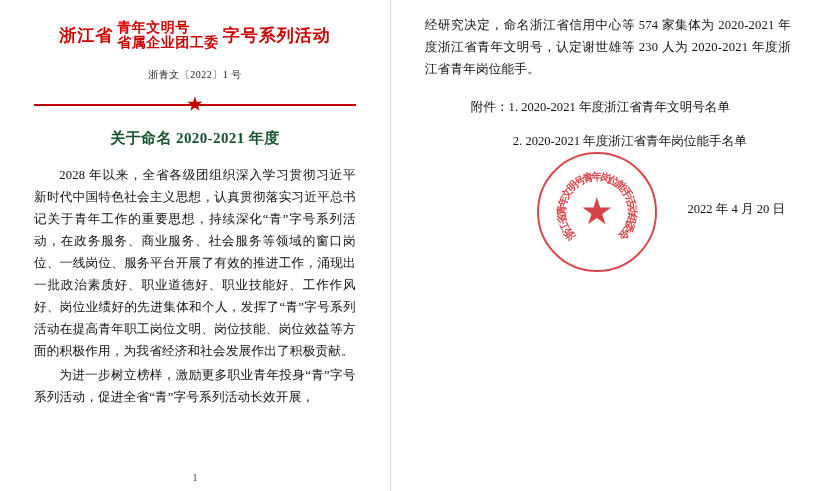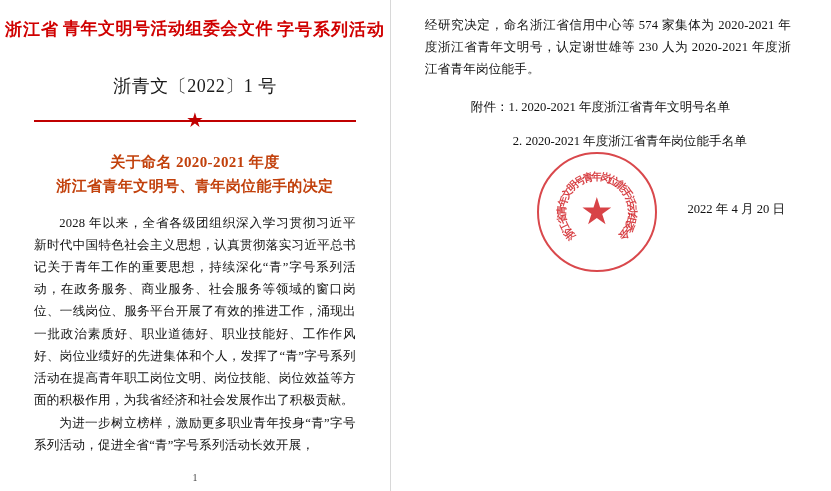--- a/index.html
+++ b/index.html
@@ -49,32 +49,32 @@
   }
   .mast-big {
     font-family: "Liberation Serif", "DejaVu Serif", serif;
     font-weight: bold;
     font-size: 17px;
     letter-spacing: 1px;
     line-height: 1;
   }
   .mast-stack {
     display: flex;
-    flex-direction: row;
+    flex-direction: column;
     justify-content: center;
     line-height: 1.08;
     font-weight: bold;
-    font-size: 17px;
+    font-size: 14px;
     letter-spacing: 0.5px;
     padding: 0 2px;
   }
   .doc-number {
     text-align: center;
-    margin-top: 36px;
-    font-size: 18px;
+    margin-top: 18px;
+    font-size: 10px;
     color: #1a1a1a;
     letter-spacing: 0.5px;
   }
   .star-row {
     position: relative;
     margin-top: 14px;
     height: 16px;
   }
   .rule {
     position: absolute;
@@ -91,25 +91,25 @@
     transform: translateX(-50%);
     width: 16px;
     height: 16px;
     background: #c00000;
     clip-path: polygon(50% 0%, 61% 35%, 98% 35%, 68% 57%, 79% 91%, 50% 70%, 21% 91%, 32% 57%, 2% 35%, 39% 35%);
   }
 
   
   .doc-title {
     text-align: center;
-    color: #c2410c;
+    color: #14532d;
     font-weight: bold;
     font-size: 15px;
     line-height: 1.6;
-    margin-top: 22px;
+    margin-top: 14px;
     letter-spacing: 0.4px;
   }
   .doc-title div { white-space: nowrap; }
 
   
   .body-text {
     margin-top: 14px;
     font-size: 12.6px;
     line-height: 1.75;
     color: #111;
@@ -192,35 +192,34 @@
 <body>
 
 <div class="page-wrap">
 
   <div class="page page-left">
 
     <div class="masthead">
       <span class="mast-big">浙江省</span>
       <span class="mast-stack">
         <span>青年文明号</span>
-        <span>活动组委会文件</span>
+        <span>省属企业团工委</span>
       </span>
       <span class="mast-big">字号系列活动</span>
     </div>
 
     <div class="doc-number">浙青文〔2022〕1 号</div>
 
     <div class="star-row">
       <div class="rule"></div>
       <div class="star"></div>
     </div>
 
     <div class="doc-title">
       <div>关于命名 2020-2021 年度</div>
-      <div>浙江省青年文明号、青年岗位能手的决定</div>
     </div>
 
     <div class="body-text">
       <p class="indent">2028 年以来，全省各级团组织深入学习贯彻习近平新时代中国特色社会主义思想，认真贯彻落实习近平总书记关于青年工作的重要思想，持续深化“青”字号系列活动，在政务服务、商业服务、社会服务等领域的窗口岗位、一线岗位、服务平台开展了有效的推进工作，涌现出一批政治素质好、职业道德好、职业技能好、工作作风好、岗位业绩好的先进集体和个人，发挥了“青”字号系列活动在提高青年职工岗位文明、岗位技能、岗位效益等方面的积极作用，为我省经济和社会发展作出了积极贡献。</p>
       <p class="indent">为进一步树立榜样，激励更多职业青年投身“青”字号系列活动，促进全省“青”字号系列活动长效开展，</p>
     </div>
 
     <div class="page-num">1</div>
   </div>
 

